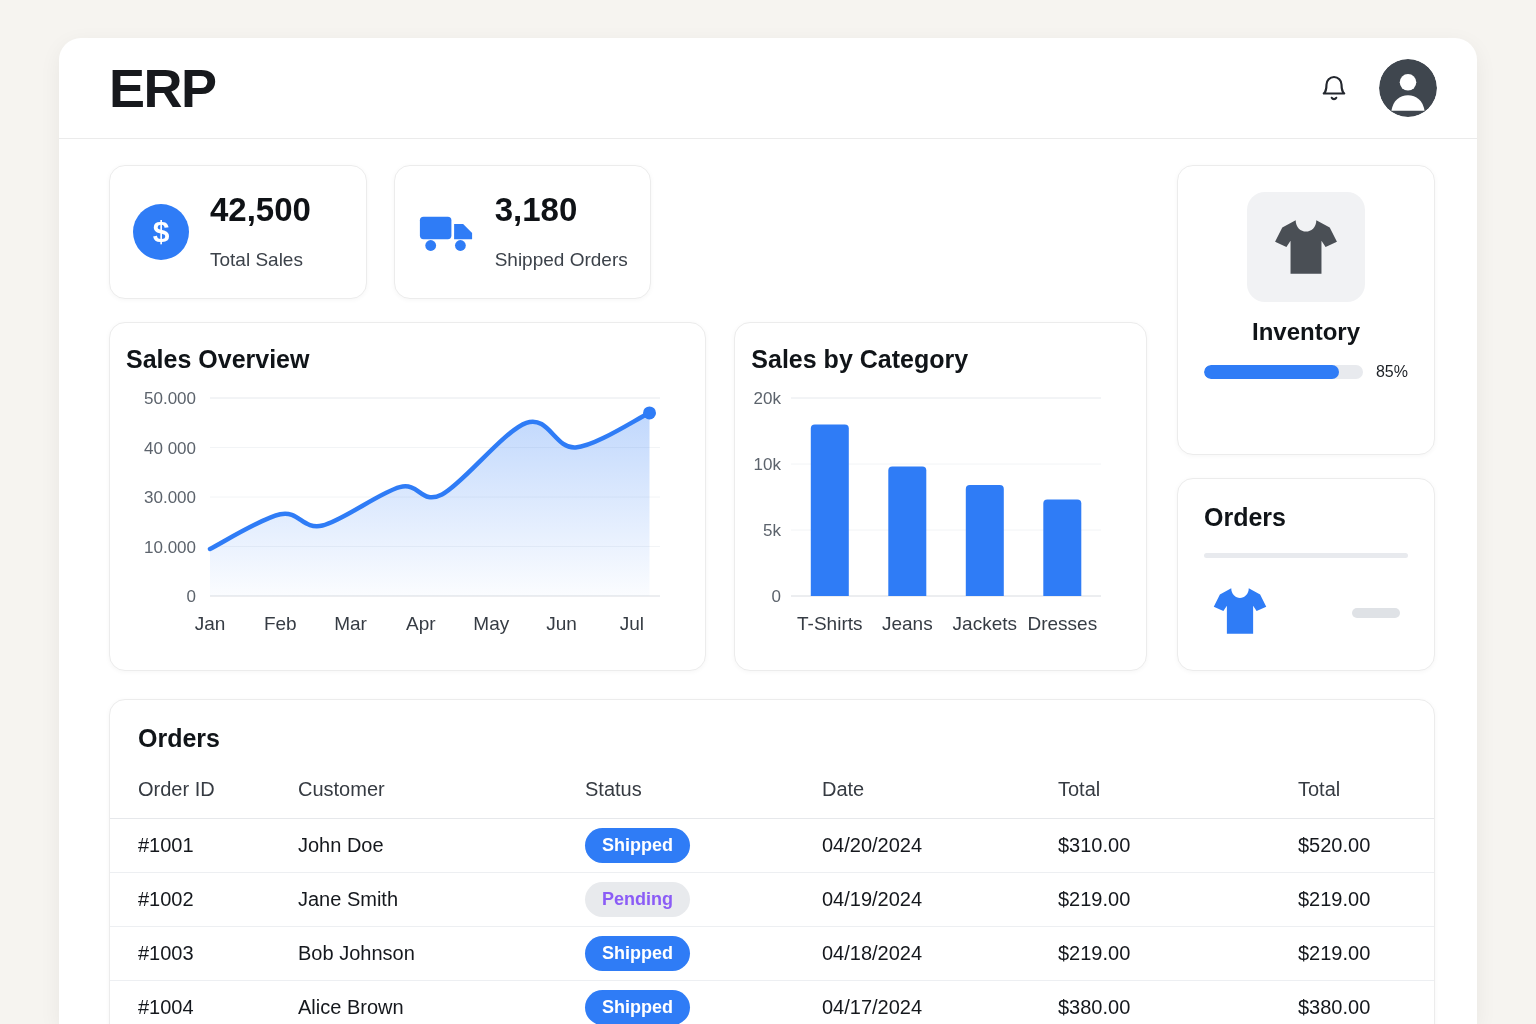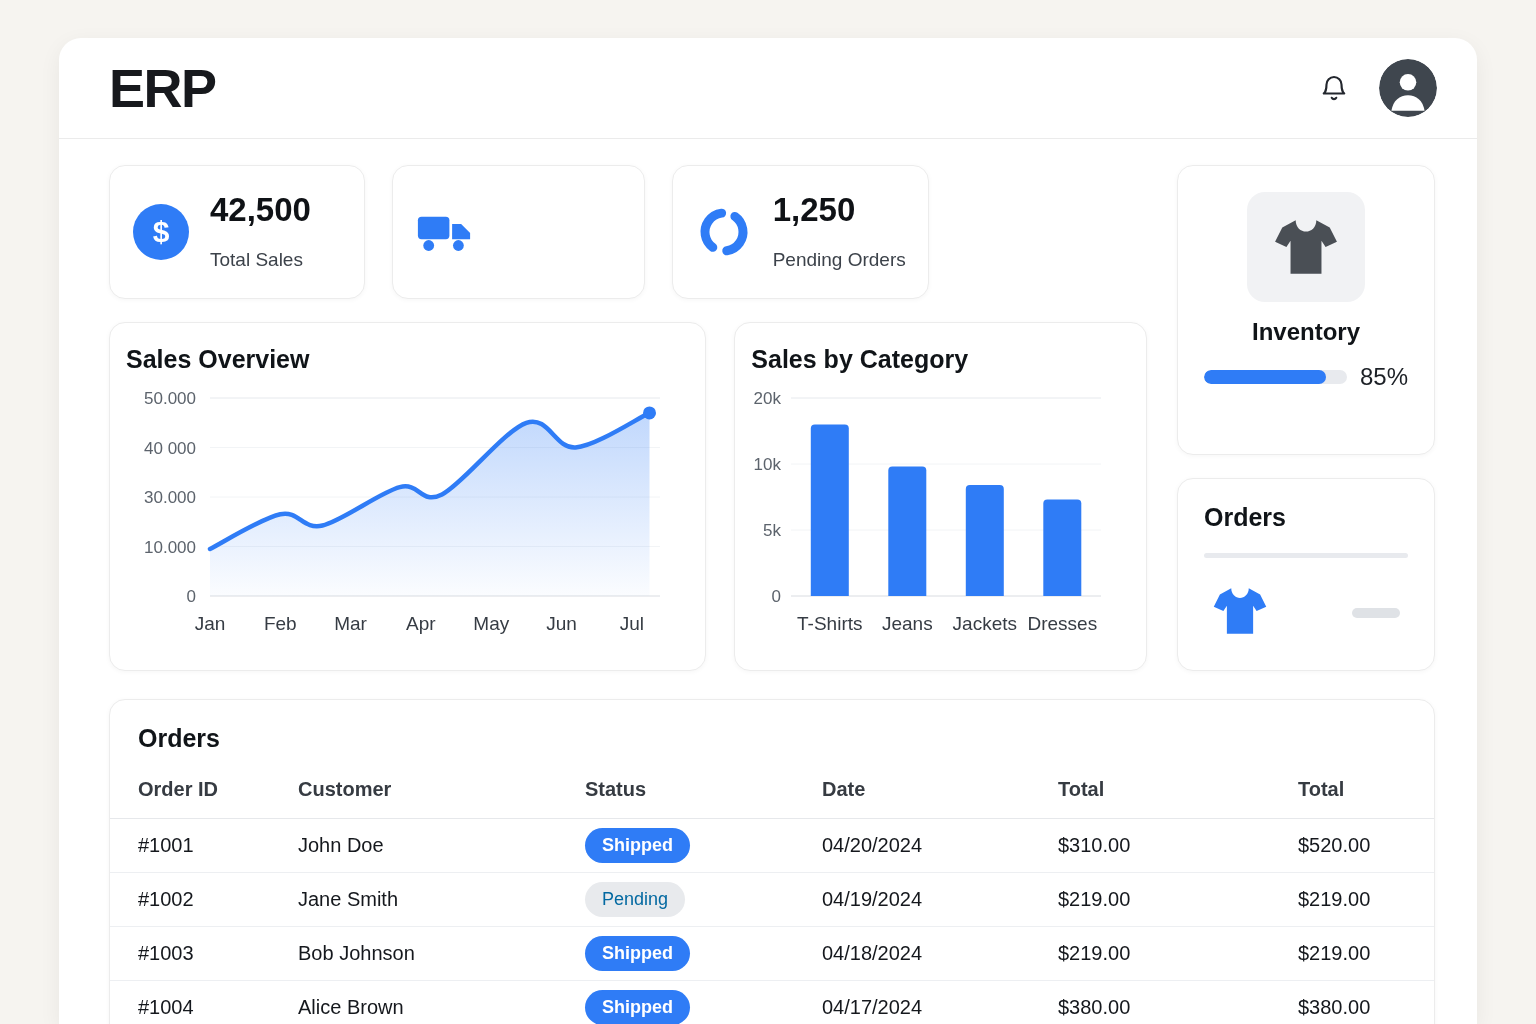--- a/index.html
+++ b/index.html
@@ -66,39 +66,39 @@
   .right-col{width:258px;flex:none;display:flex;flex-direction:column;gap:23px;}
   .inventory-card{height:290px;padding:26px 24px;display:flex;flex-direction:column;align-items:center;}
   .inv-icon-box{
     width:118px;height:110px;background:#f1f2f4;border-radius:18px;
     display:flex;align-items:center;justify-content:center;color:var(--tshirt-dark);
   }
   .inventory-card .card-title{margin:16px 0 17px;font-size:24px;}
   .progress-row{display:flex;align-items:center;gap:13px;width:100%;padding:0 2px;}
   .progress-track{flex:1;height:14px;background:#e8eaee;border-radius:7px;overflow:hidden;}
   .progress-fill{height:100%;background:var(--accent);border-radius:7px;}
-  .progress-label{font-size:24px;color:#1c2026;}
+  .progress-label{font-size:16px;color:#1c2026;}
   .orders-mini-card{height:193px;padding:24px 26px;}
   .mini-divider{height:5px;background:#e8eaee;border-radius:3px;margin:21px 0 25px;}
   .mini-row{display:flex;align-items:center;justify-content:space-between;padding:0 8px;}
   .mini-tshirt{color:var(--accent);}
   .mini-pill{width:48px;height:10px;background:#dfe2e6;border-radius:5px;}
   
   .table-card{margin-top:28px;height:360px;padding:24px 0 0;border-radius:16px;overflow:hidden;}
   .table-card .card-title{padding:0 28px;}
   table{width:100%;border-collapse:collapse;table-layout:fixed;margin-top:9px;}
   th{
-    text-align:left;font-size:20px;font-weight:700;color:#363b42;
+    text-align:left;font-size:20px;font-weight:400;color:#363b42;
     padding:16px 0 17px;border-bottom:1px solid #e6e8eb;
   }
   td{font-size:20px;color:#15181d;height:54px;padding:0;border-bottom:1px solid #edeff2;}
   th:first-child,td:first-child{padding-left:28px;}
   .pill{display:inline-block;padding:7px 17px;border-radius:999px;font-size:18px;line-height:1.15;}
   .pill.shipped{background:var(--accent);color:#fff;font-weight:700;}
-  .pill.pending{background:var(--pill-gray);color:#0369a1;font-weight:400;}
+  .pill.pending{background:var(--pill-gray);color:#8b5cf6;font-weight:700;}
 </style>
 </head>
 <body>
 
 <div class="panel">
 
   <header class="topbar">
     <div class="logo">ERP</div>
     <div class="topbar-right">
       <button class="icon-btn bell">
@@ -143,33 +143,26 @@
 
           <div class="card stat-card">
             <div class="stat-icon">
               <svg width="54" height="42" viewBox="0 0 60 44" fill="currentColor">
                 <rect x="1" y="5" width="35" height="25" rx="4"></rect>
                 <path d="M39 13h10l10 10v7H39z"></path>
                 <circle cx="13" cy="37" r="6"></circle>
                 <circle cx="46" cy="37" r="6"></circle>
               </svg>
             </div>
-          </div>
-
-          <div class="card stat-card">
-            <div class="stat-icon">
-              <svg width="52" height="52" viewBox="0 0 52 52">
-                <circle cx="26" cy="26" r="19" fill="none" stroke="currentColor" stroke-width="9" stroke-dasharray="45 14.7" stroke-linecap="round" transform="rotate(-55 26 26)"></circle>
-              </svg>
-            </div>
             <div class="stat-text">
-              <div class="stat-value">1,250</div>
-              <div class="stat-label">Pending Orders</div>
-            </div>
-          </div>
+              <div class="stat-value">3,180</div>
+              <div class="stat-label">Shipped Orders</div>
+            </div>
+          </div>
+
 
         </div>
 
         <div class="charts-row">
           <section class="card chart-card wide">
             <h2 class="card-title">Sales Overview</h2>
             <svg viewBox="0 0 548 254" width="548" height="254">
                 <defs>
                   <linearGradient id="ag" x1="0" y1="0" x2="0" y2="1">
                     <stop offset="0" stop-color="#2F7CF6" stop-opacity="0.30"></stop>

